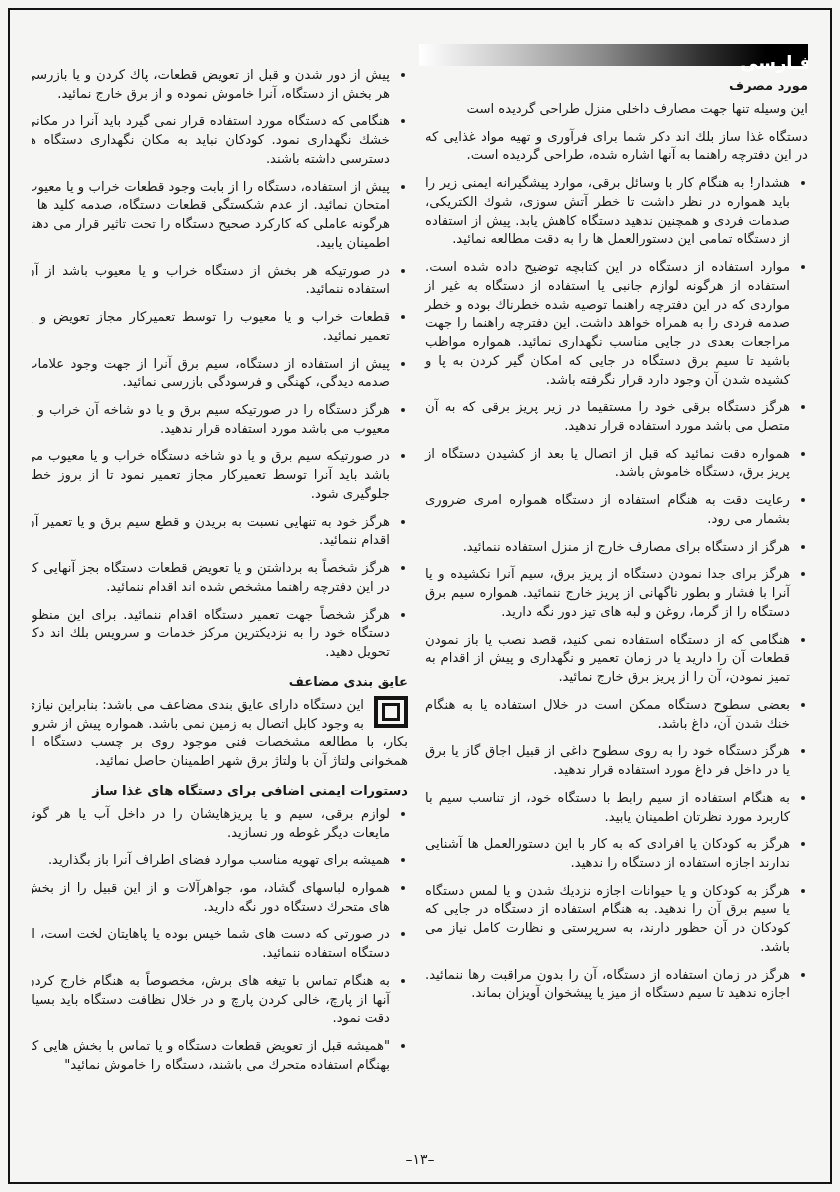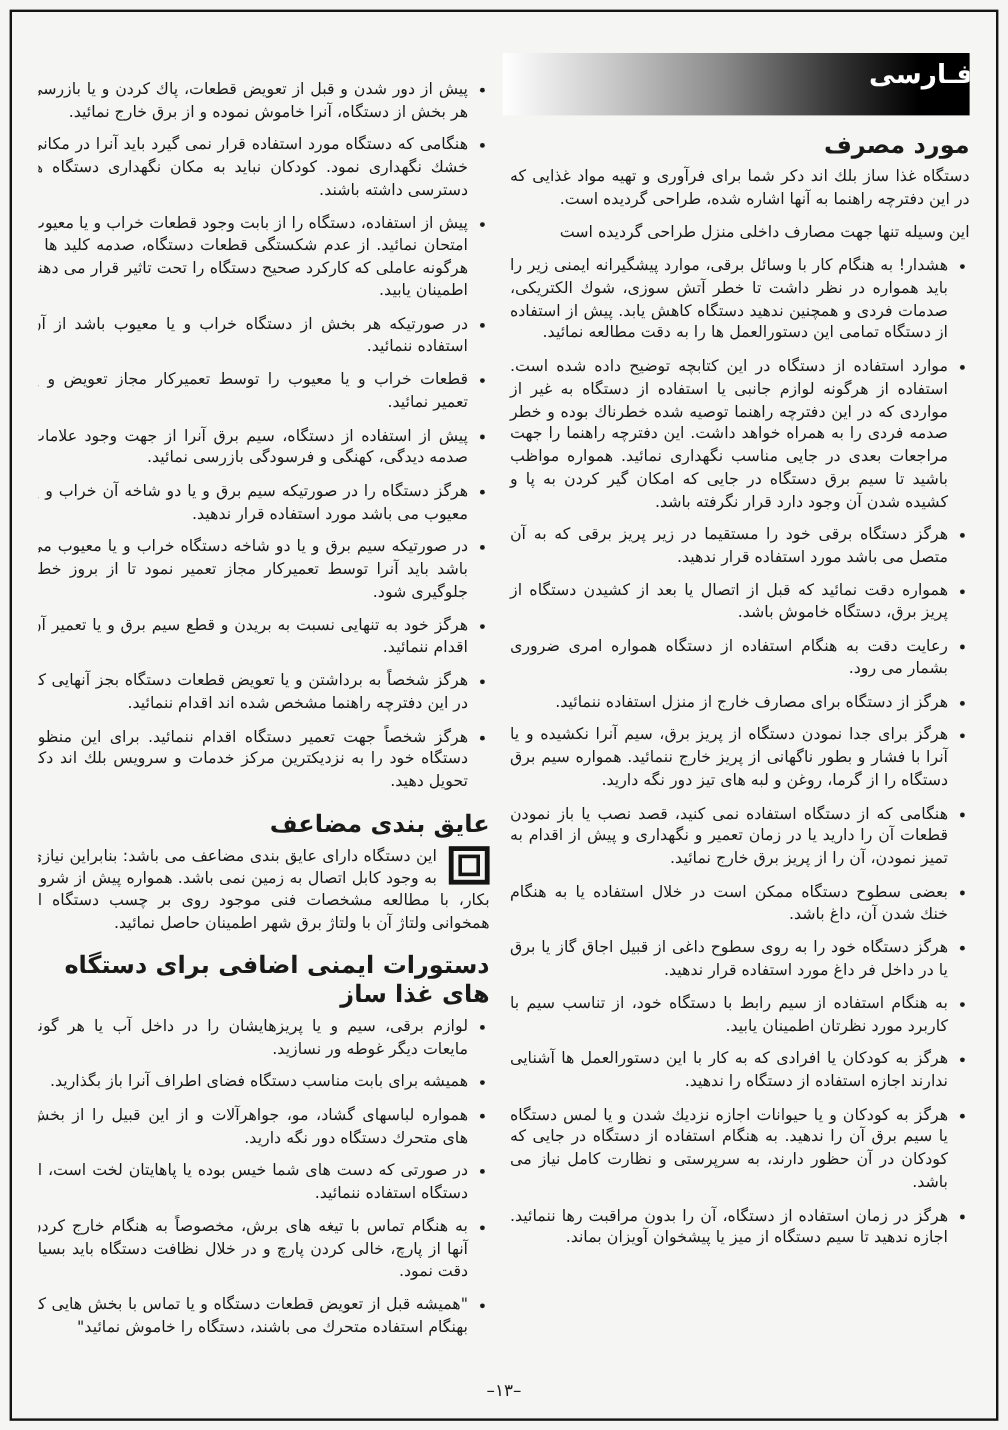--- a/index.html
+++ b/index.html
@@ -17,31 +17,31 @@
   }
   .content{
     position:absolute;top:44px;right:32px;left:32px;bottom:34px;
     direction:rtl;
     display:flex;gap:17px;
     overflow:hidden;
   }
   .col{width:383px;flex:0 0 383px;}
   .col.left-col{padding-top:22px;}
   .lang-bar{
-    height:52px;line-height:38px;
+    height:22px;line-height:38px;
     margin:0 0 12px 0;
     margin-left:-6px;margin-right:-19px;
     background:linear-gradient(to right,#ffffff 0%,#c9c9c9 22%,#8a8a8a 45%,#2e2e2e 70%,#000000 85%,#000000 100%);
     color:#ffffff;
-    font-size:22px;font-weight:bold;
+    font-size:18px;font-weight:bold;
     text-align:right;
     padding-right:16px;
   }
   h3{
-    font-size:20px;font-weight:bold;
+    font-size:13px;font-weight:bold;
     margin:12px 0 7px 0;
     text-align:right;
   }
   h3.first{margin-top:6px;}
   p{
     font-size:13.2px;line-height:1.42;
     margin:0 0 9px 0;
     text-align:justify;
   }
   ul.blist{
@@ -77,22 +77,22 @@
 <div class="page-frame"></div>
 
 <div class="content">
 
   <div class="col right-col">
     <div class="lang-bar">
       <span>فـارسى</span>
     </div>
 
     <h3 class="first">مورد مصرف</h3>
+    <p>اين وسيله تنها جهت مصارف داخلى منزل طراحى گرديده است</p>
     <p>دستگاه غذا ساز بلك اند دكر شما براى فرآورى و تهيه مواد غذايى كه در اين دفترچه راهنما به آنها اشاره شده، طراحى گرديده است.</p>
-    <p>اين وسيله تنها جهت مصارف داخلى منزل طراحى گرديده است</p>
 
     <ul class="blist">
       <li>هشدار! به هنگام كار با وسائل برقى، موارد پيشگيرانه ايمنى زير را بايد همواره در نظر داشت تا خطر آتش سوزى، شوك الكتريكى، صدمات فردى و همچنين ندهيد دستگاه كاهش يابد. پيش از استفاده از دستگاه تمامى اين دستورالعمل ها را به دقت مطالعه نمائيد.</li>
       <li>موارد استفاده از دستگاه در اين كتابچه توضيح داده شده است. استفاده از هرگونه لوازم جانبى يا استفاده از دستگاه به غير از مواردى كه در اين دفترچه راهنما توصيه شده خطرناك بوده و خطر صدمه فردى را به همراه خواهد داشت. اين دفترچه راهنما را جهت مراجعات بعدى در جايى مناسب نگهدارى نمائيد. همواره مواظب باشيد تا سيم برق دستگاه در جايى كه امكان گير كردن به پا و كشيده شدن آن وجود دارد قرار نگرفته باشد.</li>
       <li>هرگز دستگاه برقى خود را مستقيما در زير پريز برقى كه به آن متصل مى باشد مورد استفاده قرار ندهيد.</li>
     </ul>
 
     <ul class="blist">
       <li>همواره دقت نمائيد كه قبل از اتصال يا بعد از كشيدن دستگاه از پريز برق، دستگاه خاموش باشد.</li>
       <li>رعايت دقت به هنگام استفاده از دستگاه همواره امرى ضرورى بشمار مى رود.</li>
@@ -133,21 +133,21 @@
     <p>
       <span class="dbl-icon">
           <span class="inner"></span>
         </span>
       <span>اين دستگاه داراى عايق بندى مضاعف مى باشد: بنابراين نيازى به وجود كابل اتصال به زمين نمى باشد. همواره پيش از شروع بكار، با مطالعه مشخصات فنى موجود روى بر چسب دستگاه از همخوانى ولتاژ آن با ولتاژ برق شهر اطمينان حاصل نمائيد.</span>
     </p>
 
     <h3>دستورات ايمنى اضافى براى دستگاه هاى غذا ساز</h3>
     <ul class="blist">
       <li>لوازم برقى، سيم و يا پريزهايشان را در داخل آب يا هر گونه مايعات ديگر غوطه ور نسازيد.</li>
-      <li>هميشه براى بابت مناسب دستگاه فضاى اطراف آنرا باز بگذاريد.</li>
+      <li>هميشه براى تهويه مناسب موارد فضاى اطراف آنرا باز بگذاريد.</li>
       <li>همواره لباسهاى گشاد، مو، جواهرآلات و از اين قبيل را از بخش هاى متحرك دستگاه دور نگه داريد.</li>
       <li>در صورتى كه دست هاى شما خيس بوده يا پاهايتان لخت است، از دستگاه استفاده ننمائيد.</li>
       <li>به هنگام تماس با تيغه هاى برش، مخصوصاً به هنگام خارج كردن آنها از پارچ، خالى كردن پارچ و در خلال نظافت دستگاه بايد بسيار دقت نمود.</li>
       <li>"هميشه قبل از تعويض قطعات دستگاه و يا تماس با بخش هايى كه بهنگام استفاده متحرك مى باشند، دستگاه را خاموش نمائيد"</li>
     </ul>
   </div>
 
 </div>
 
 <div class="page-num">–۱۳–</div>

